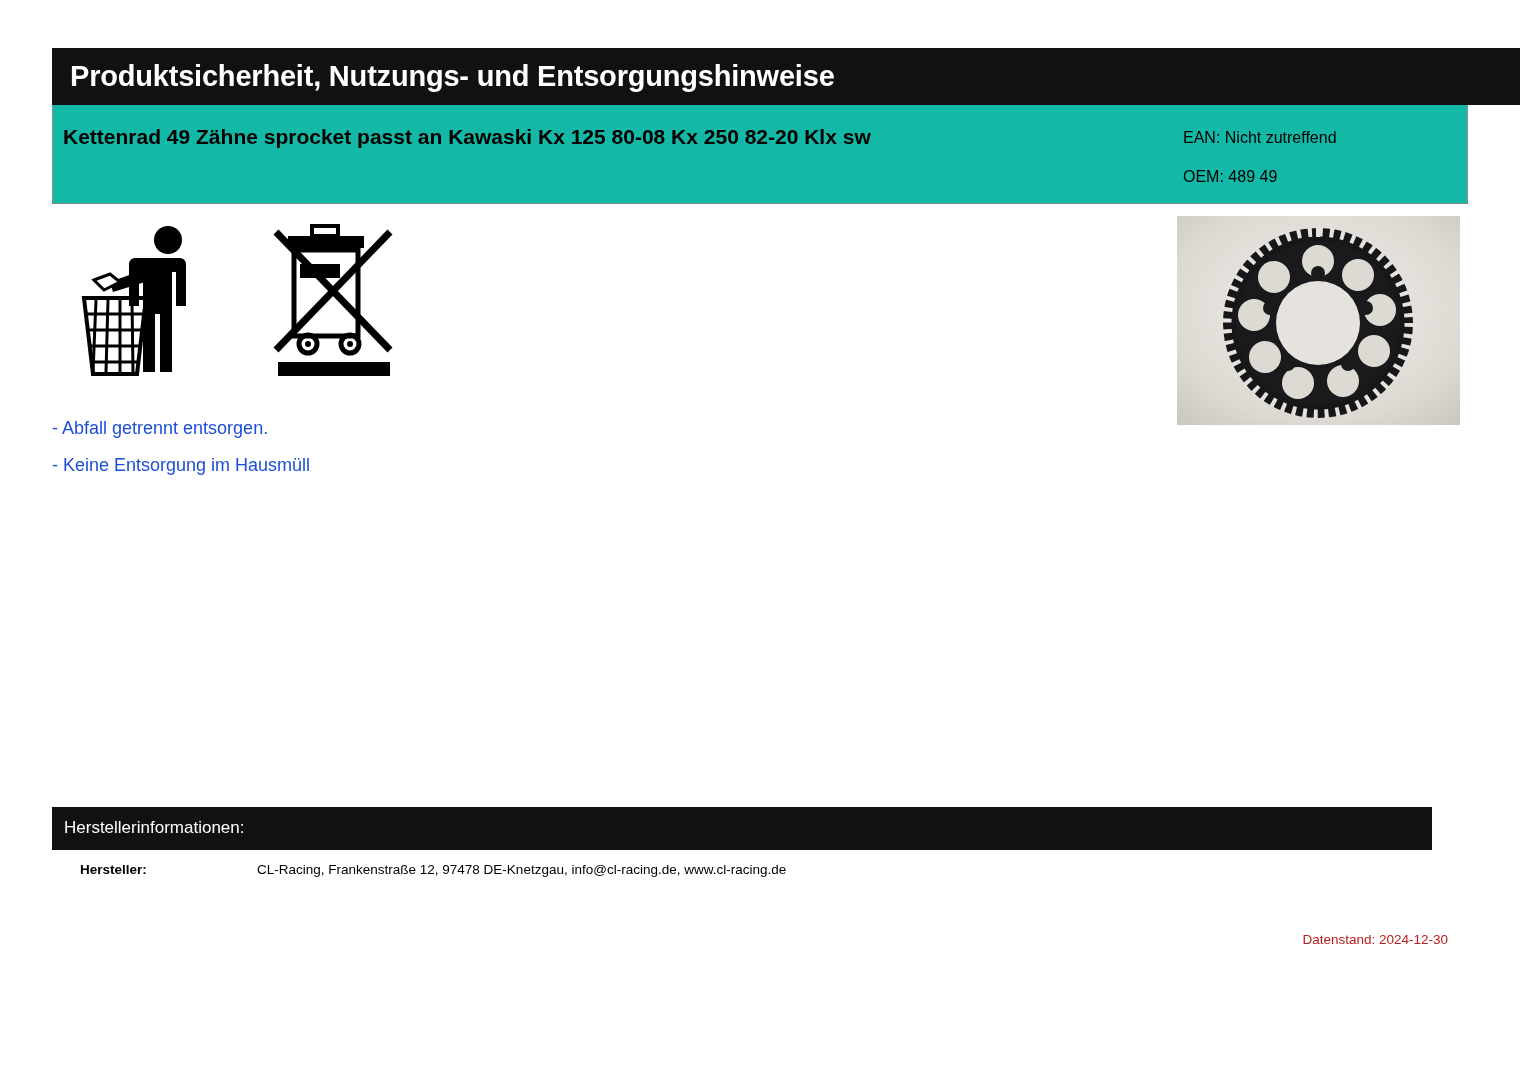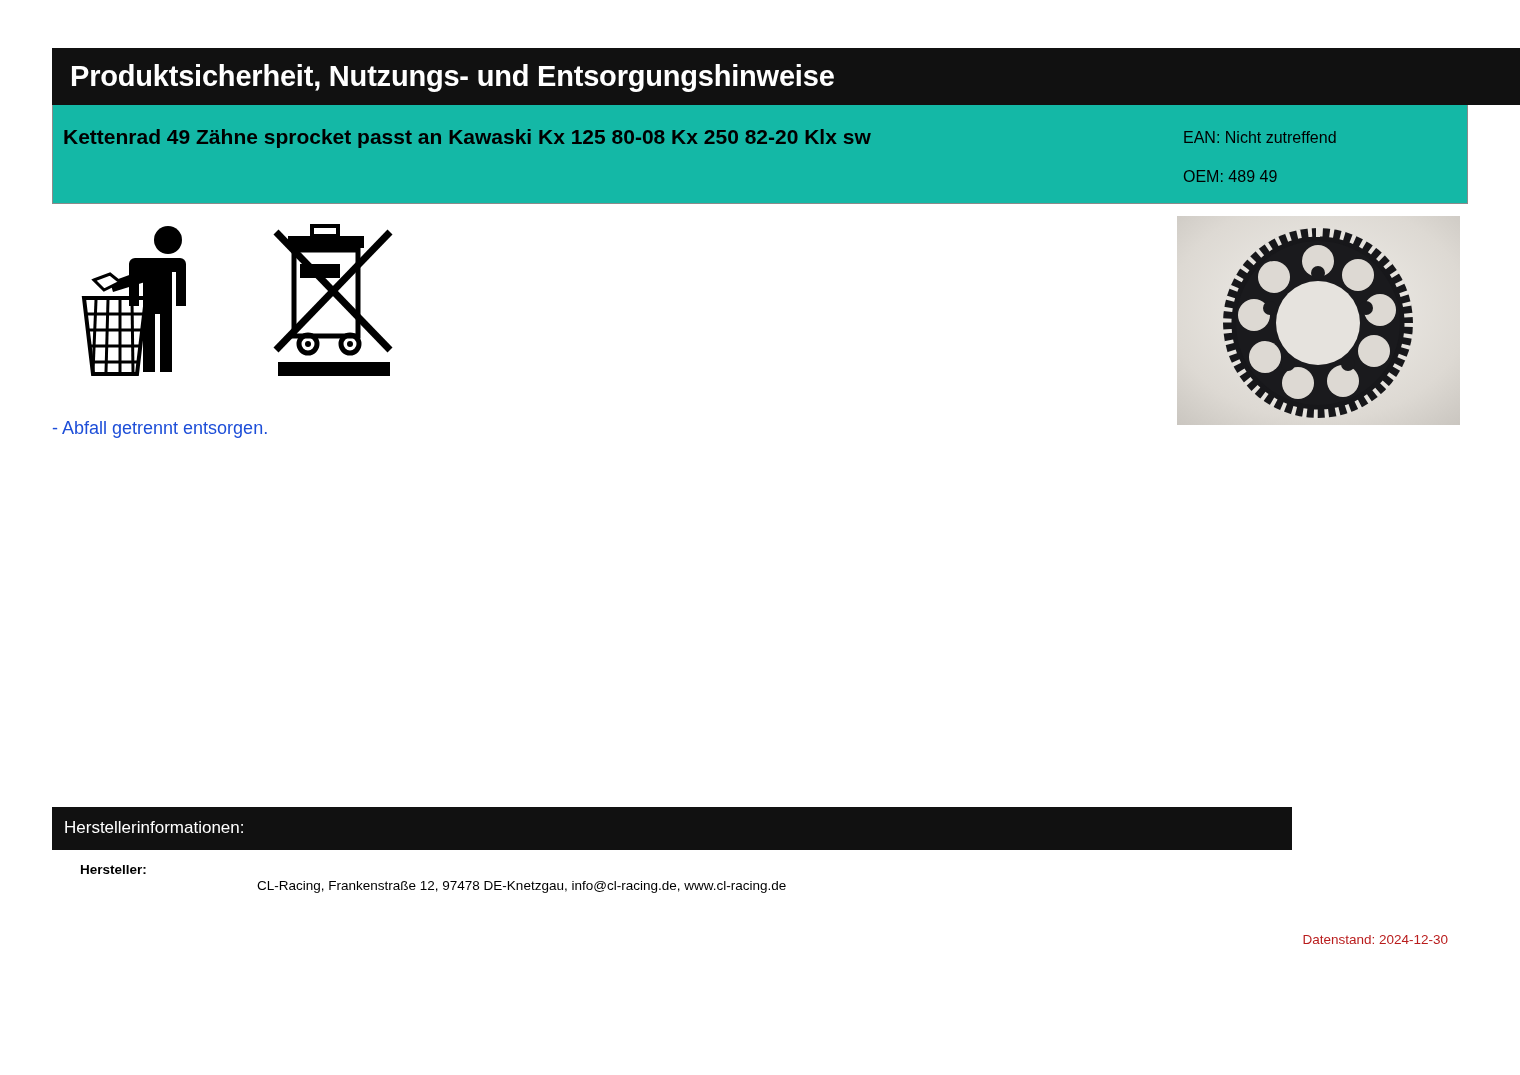--- a/index.html
+++ b/index.html
@@ -128,21 +128,21 @@
     background: #d9d6d1;
     overflow: hidden;
     border: 0;
   }
 
   
   .manu-bar {
     position: absolute;
     left: 52px;
     top: 807px;
-    width: 1240px;
+    width: 1380px;
     height: 43px;
     background: #111111;
     color: #ffffff;
   }
   .manu-bar-label {
     position: absolute;
     left: 12px;
     top: 11px;
     font-size: 17px;
   }
@@ -158,21 +158,20 @@
     left: 28px;
     top: 0;
     font-size: 13.5px;
     font-weight: bold;
   }
   .manu-val {
     position: absolute;
     left: 205px;
     top: 0;
     font-size: 13.5px;
-    margin-top: 16px;
   }
   .datestamp {
     position: absolute;
     right: 72px;
     top: 932px;
     font-size: 13.5px;
     color: #b91c1c;
   }
 </style>
 </head>
@@ -295,20 +294,21 @@
           <circle cx="30" cy="41" r="7"></circle>
           <circle cx="-30" cy="41" r="7"></circle>
           <circle cx="-48" cy="-15" r="7"></circle>
         </g>
       </g>
     </svg>
   </div>
 
   <div class="notes">
     <div class="note-line">-  Abfall getrennt entsorgen.</div>
+    <div class="note-line">-  Keine Entsorgung im Hausmüll</div>
   </div>
 
   <div class="manu-bar">
     <div class="manu-bar-label">Herstellerinformationen:</div>
   </div>
 
   <div class="manu-row">
     <div class="manu-key">Hersteller:</div>
     <div class="manu-val">CL-Racing, Frankenstraße 12, 97478 DE-Knetzgau, info@cl-racing.de, www.cl-racing.de</div>
   </div>

